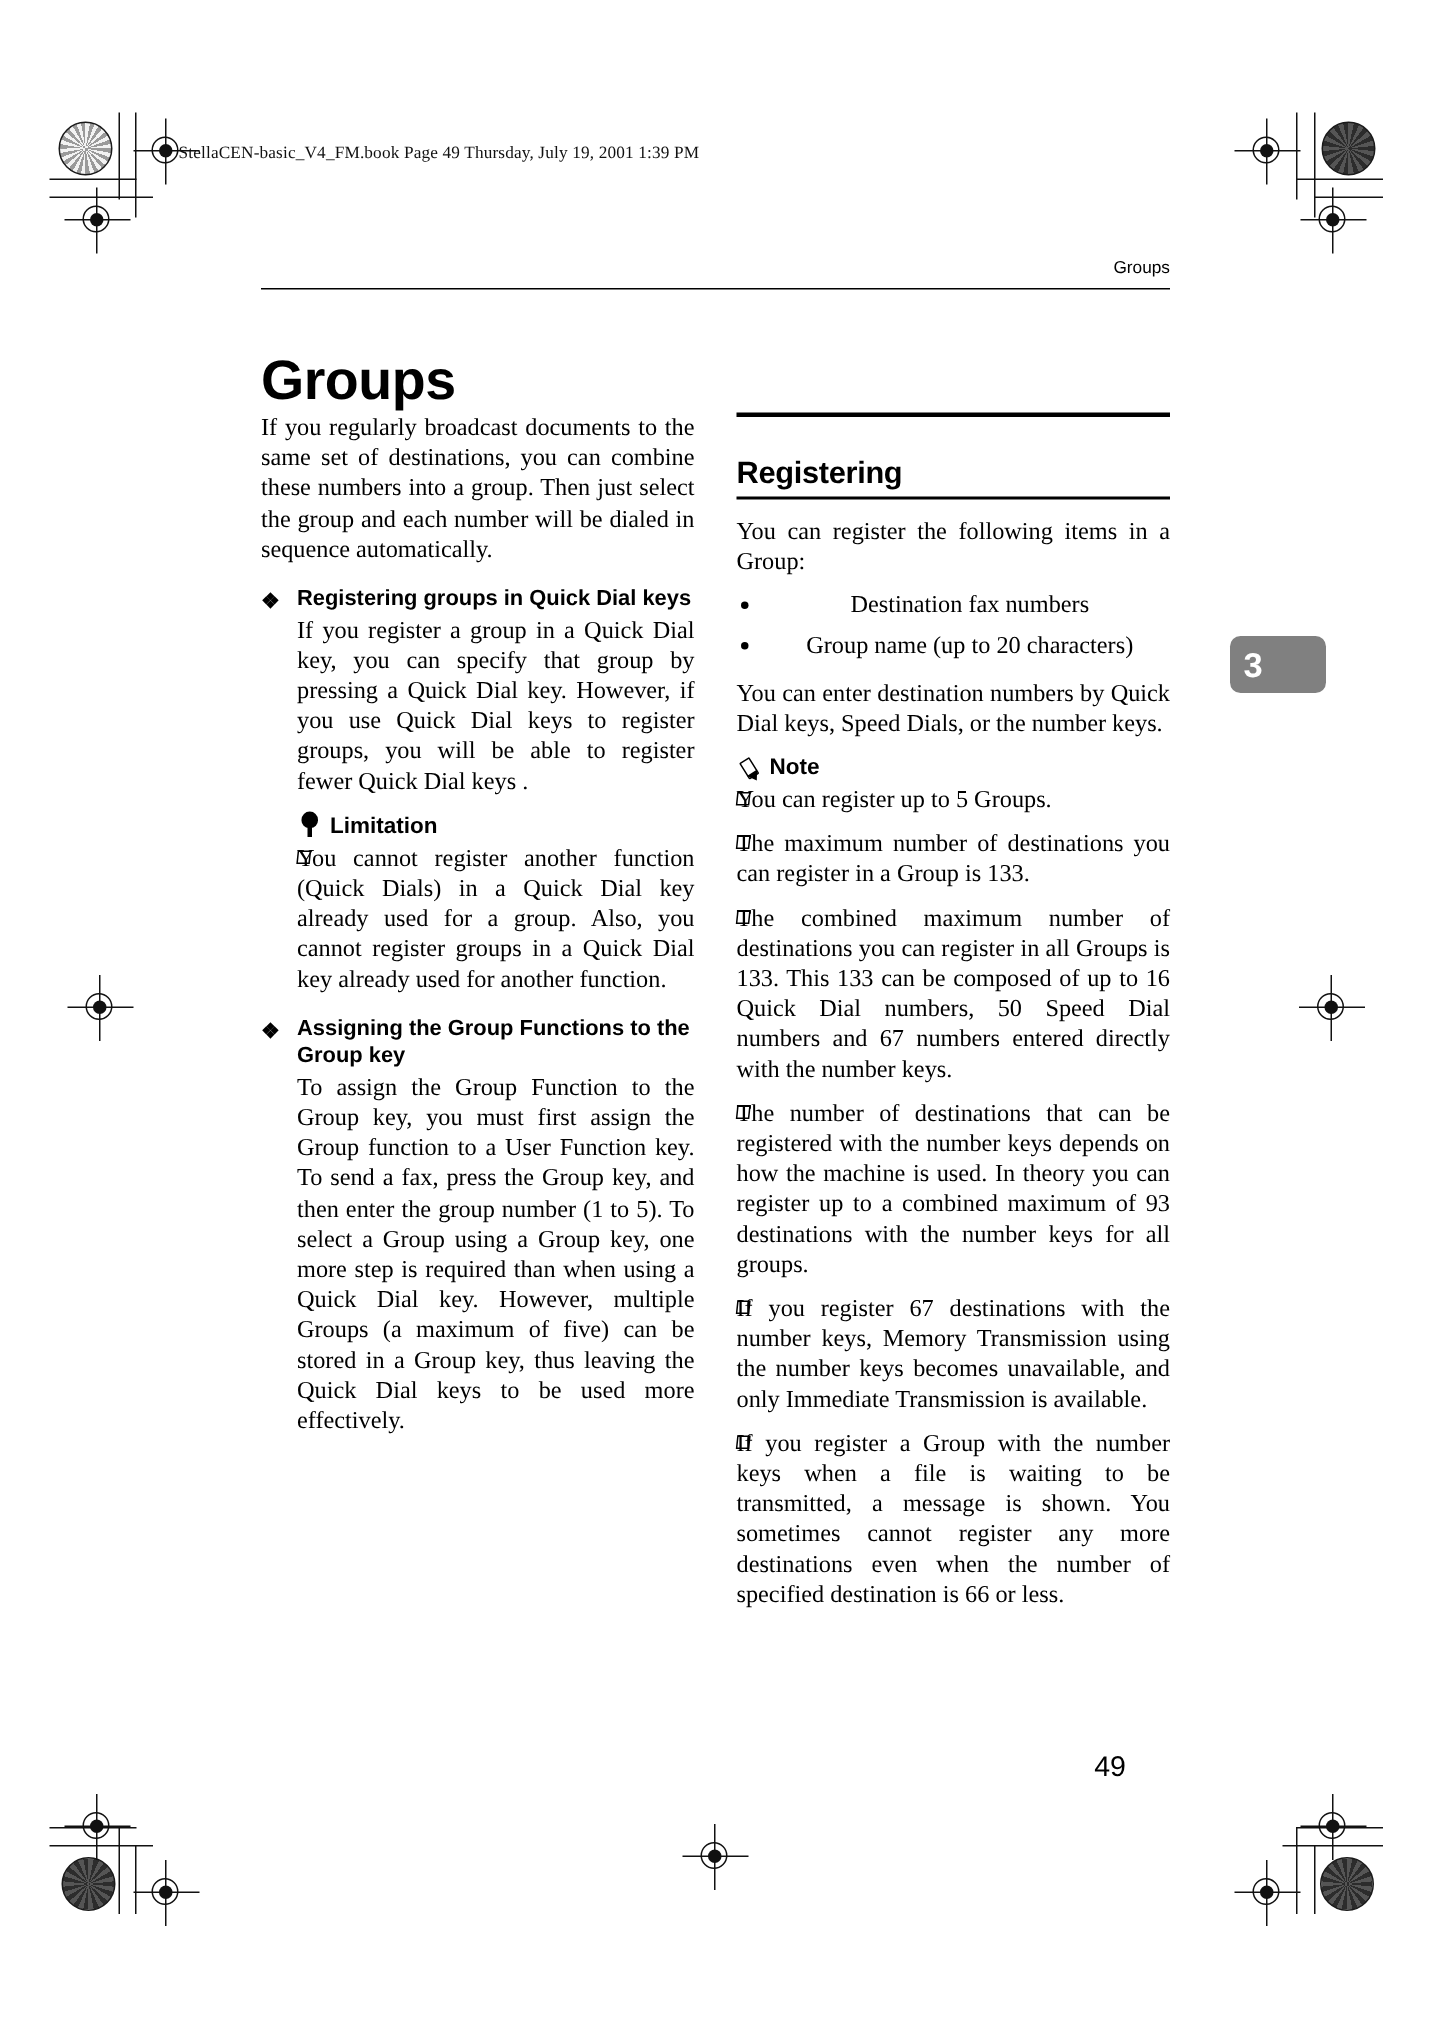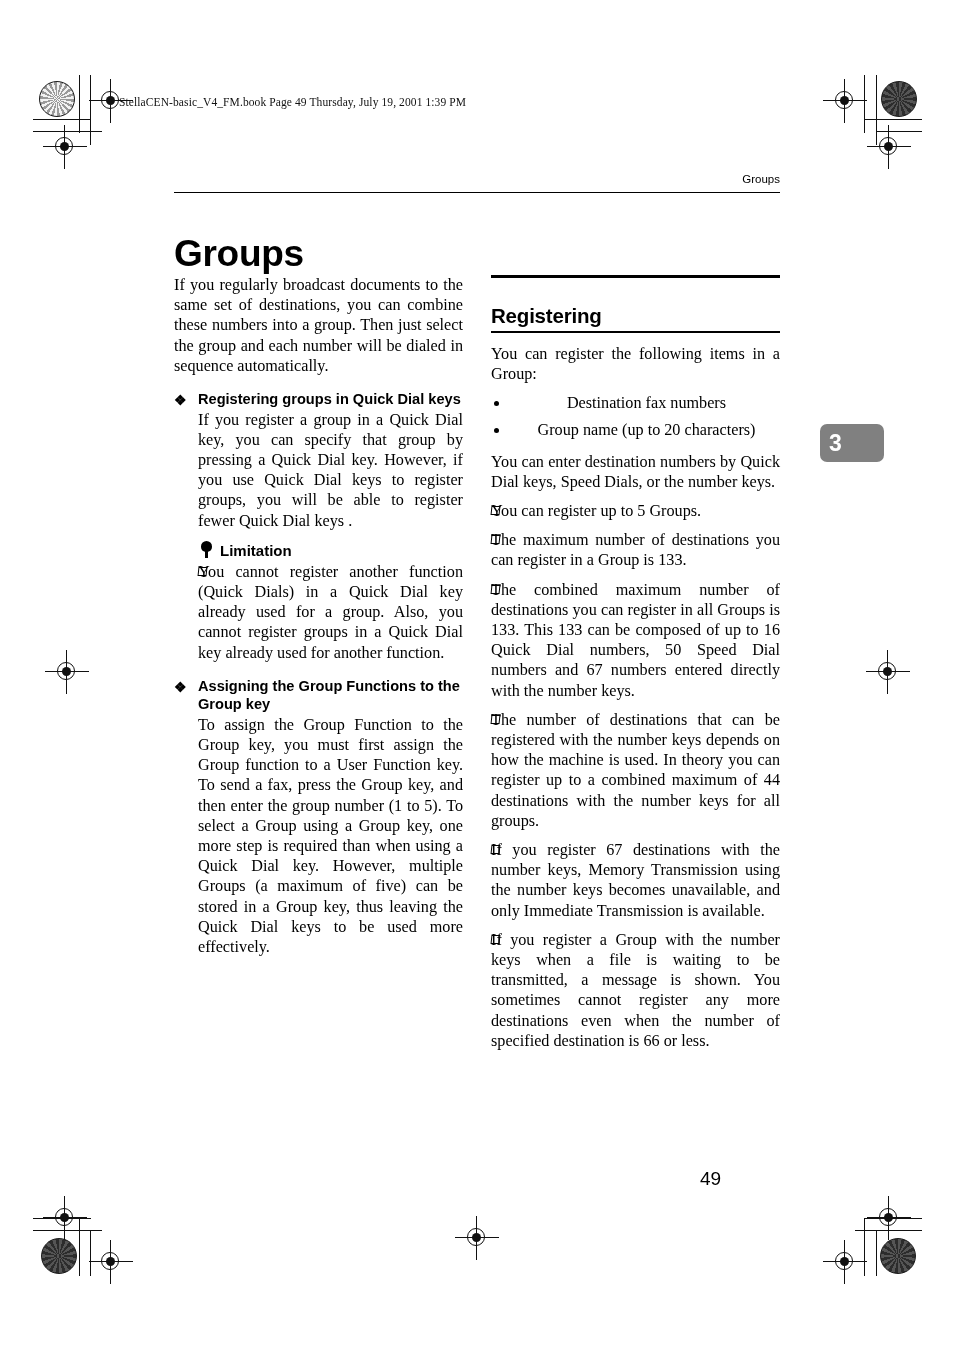--- a/index.html
+++ b/index.html
@@ -253,21 +253,21 @@
     border-radius: 50%;
     background: #000;
   }
   .dot-item p { margin: 0; text-align: center; }
 
   
   .folio {
     position: absolute;
     left: 700px; top: 1168px;
     width: 80px;
-    text-align: left;
+    text-align: center;
     font-family: "Liberation Sans", sans-serif;
     font-size: 19px;
     color: #000;
   }
 </style>
 </head>
 <body>
 
 <div class="print-marks">
 
@@ -429,36 +429,45 @@
     <p class="body">Destination fax numbers</p>
   </div>
   <div class="dot-item" style="margin-bottom:11px;">
     <span class="bd"></span>
     <p class="body">Group name (up to 20 characters)</p>
   </div>
 
   <p class="body">You can enter destination numbers by Quick Dial keys, Speed Dials, or the number keys.</p>
 
   <div>
+    <div class="tag-head">
+      <span class="glyph">
+        <span class="pencil">
+            <span class="p-body"></span>
+            <span class="p-tip"></span>
+          </span>
+      </span>
+      <span>Note</span>
+    </div>
 
     <div class="sq-item">
       <span class="sq"></span>
       <p class="body">You can register up to 5 Groups.</p>
     </div>
     <div class="sq-item">
       <span class="sq"></span>
       <p class="body">The maximum number of destinations you can register in a Group is 133.</p>
     </div>
     <div class="sq-item">
       <span class="sq"></span>
       <p class="body">The combined maximum number of destinations you can register in all Groups is 133. This 133 can be composed of up to 16 Quick Dial numbers, 50 Speed Dial numbers and 67 numbers entered directly with the number keys.</p>
     </div>
     <div class="sq-item">
       <span class="sq"></span>
-      <p class="body">The number of destinations that can be registered with the number keys depends on how the machine is used. In theory you can register up to a combined maximum of 44 destinations with the number keys for all groups.</p>
+      <p class="body">The number of destinations that can be registered with the number keys depends on how the machine is used. In theory you can register up to a combined maximum of 93 destinations with the number keys for all groups.</p>
     </div>
     <div class="sq-item">
       <span class="sq"></span>
       <p class="body">If you register 67 destinations with the number keys, Memory Transmission using the number keys becomes unavailable, and only Immediate Transmission is available.</p>
     </div>
     <div class="sq-item">
       <span class="sq"></span>
       <p class="body">If you register a Group with the number keys when a file is waiting to be transmitted, a message is shown. You sometimes cannot register any more destinations even when the number of specified destination is 66 or less.</p>
     </div>
   </div>

